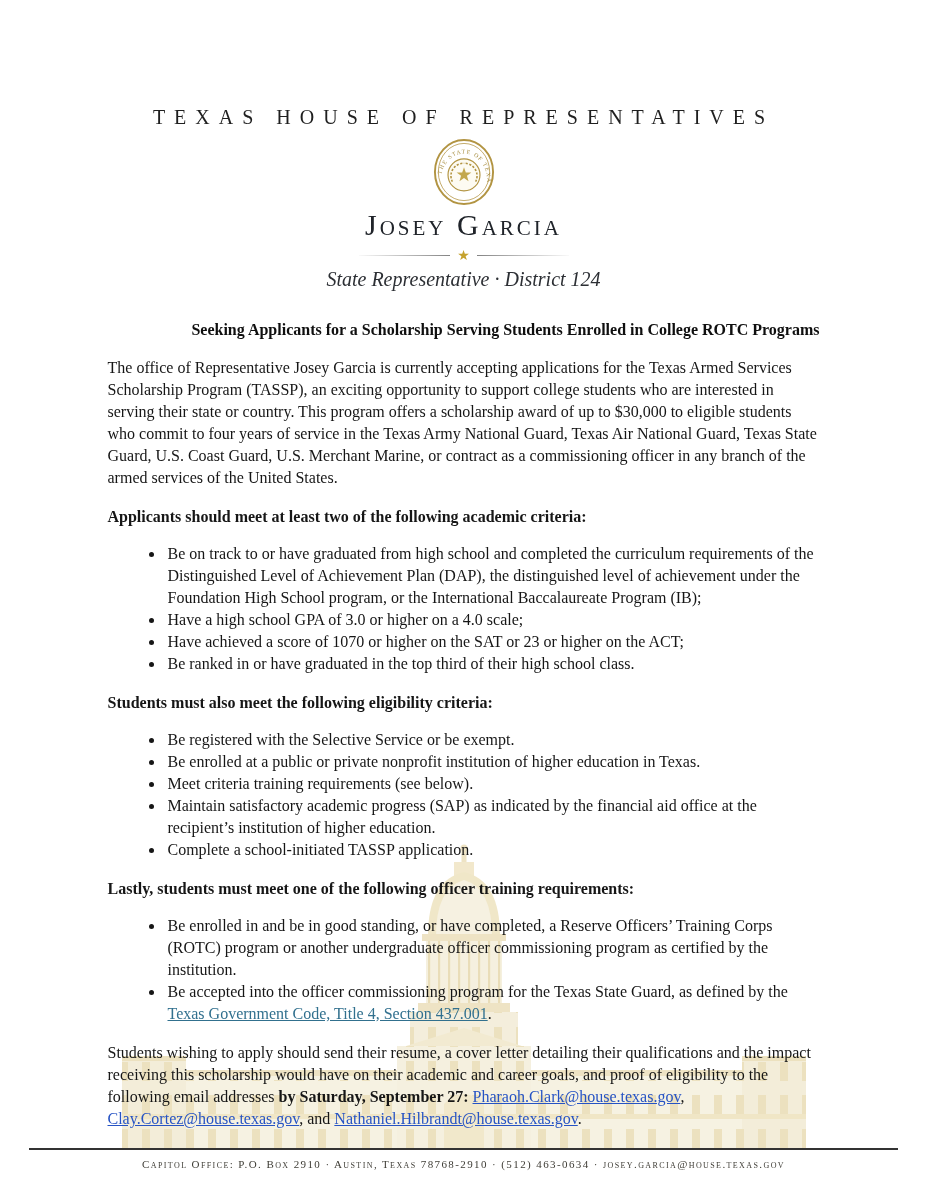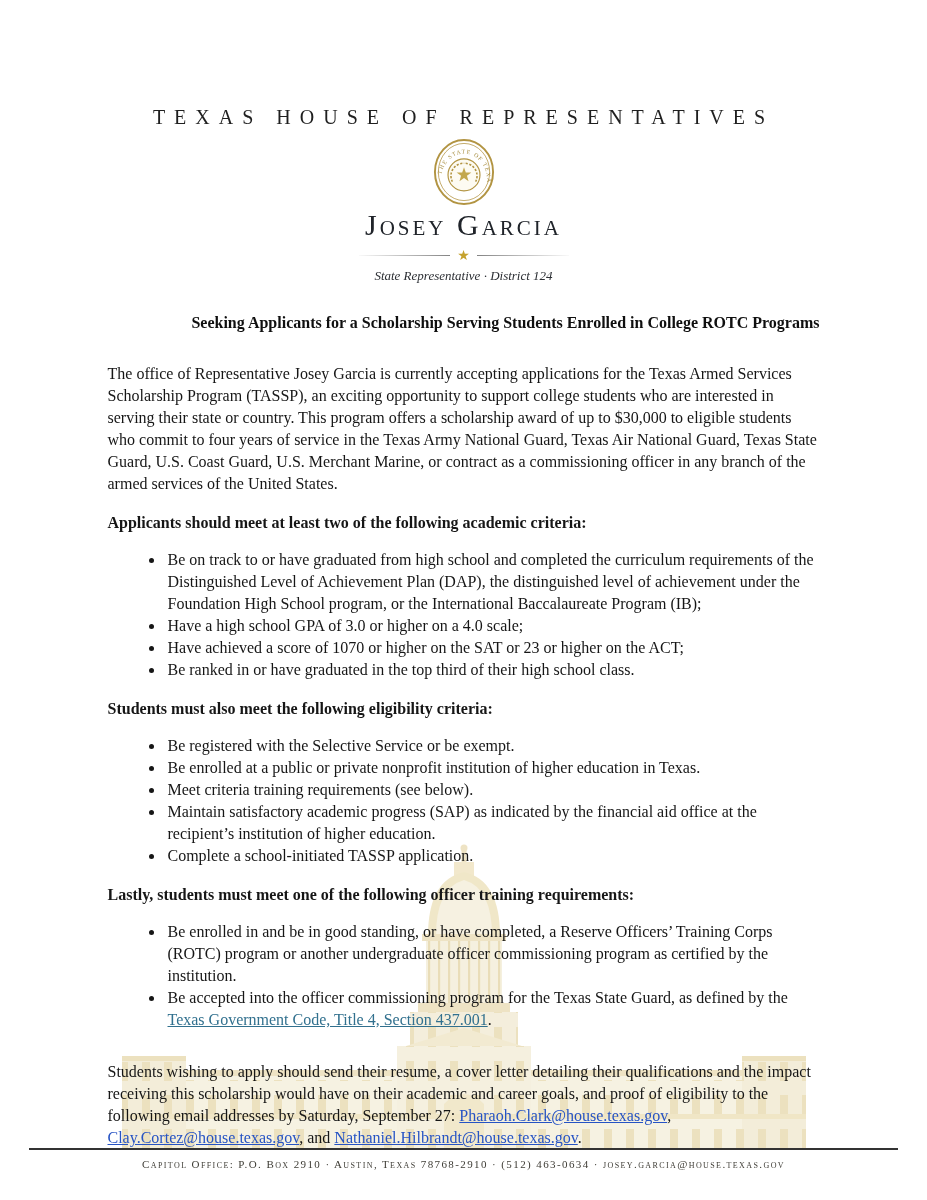--- a/index.html
+++ b/index.html
@@ -52,40 +52,40 @@
     display: flex;
     align-items: center;
     justify-content: center;
     gap: 7px;
     height: 14px;
   }
   .star-divider .line { flex: 1; height: 1px; }
   .star-divider .line.left  { background: linear-gradient(to right, rgba(130,130,130,0.05), rgba(110,110,110,0.85)); }
   .star-divider .line.right { background: linear-gradient(to left,  rgba(130,130,130,0.05), rgba(110,110,110,0.85)); }
   .star-glyph { color: #c5a22e; font-size: 14px; line-height: 14px; font-family: "DejaVu Sans", sans-serif; }
-  .rep-subtitle { margin-top: 6px; font-style: italic; font-size: 13px; color: #2c2f34; }
+  .rep-subtitle { margin-top: 6px; font-style: italic; font-size: 20px; color: #2c2f34; }
 
   
   .content { position: relative; z-index: 2; width: 712px; margin: 0 auto; }
   .doc-title {
     margin-top: 29px;
     text-align: right;
     font-weight: 700;
     font-size: 16px;
     line-height: 20px;
     color: #0f0f0f;
   }
   .para, .section-heading, .bullets { font-size: 16px; line-height: 22px; }
-  .para { margin-top: 30px; }
+  .para { margin-top: 17px; }
   .section-heading { margin-top: 17px; font-weight: 700; }
   .bullets { list-style: disc outside; margin: 15px 0 0 0; padding-left: 57px; }
   .bullets li { padding-left: 3px; }
   a.doc-link { color: #2653c4; text-decoration: underline; }
   a.code-link { color: #31708e; text-decoration: underline; }
-  .bold-inline { font-weight: 400; }
+  .bold-inline { font-weight: 700; }
 
   
   .footer-rule {
     position: absolute;
     left: 22px;
     right: 22px;
     top: 1148px;
     border-top: 2px solid #333333;
     z-index: 3;
   }

